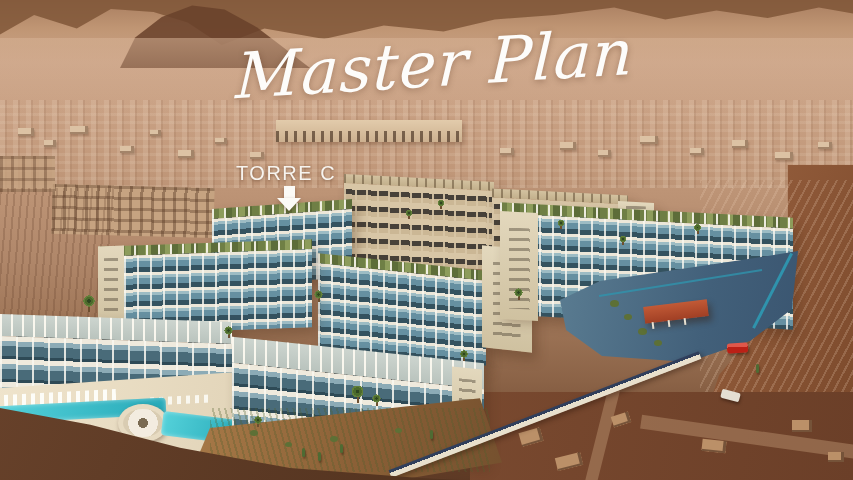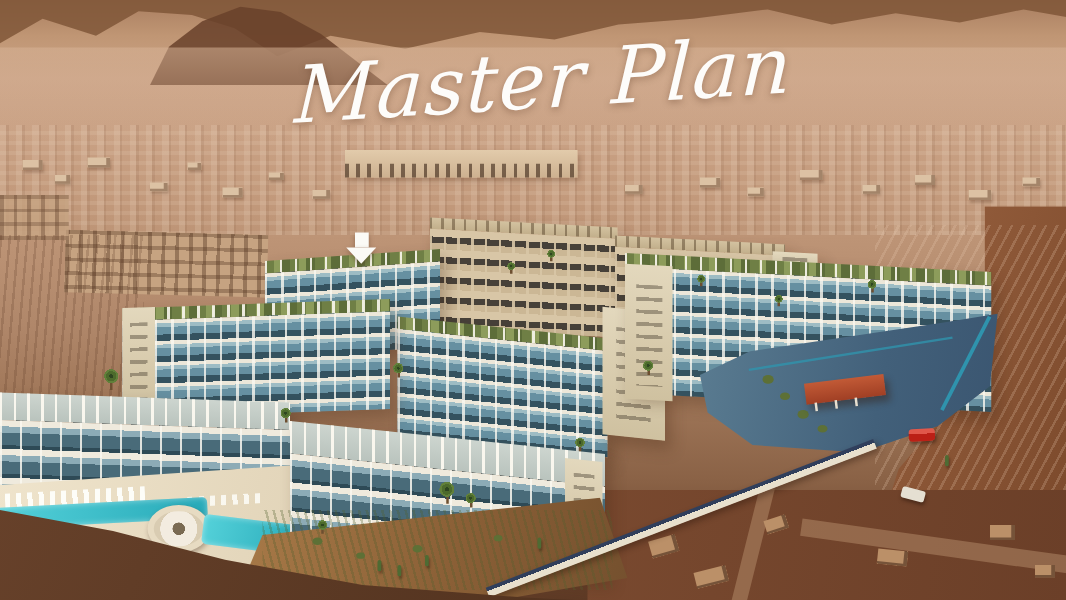--- a/index.html
+++ b/index.html
@@ -244,16 +244,17 @@
   <div class="palm" style="left:618px;top:234px;width:10px;height:10px"></div>
   <div class="palm" style="left:692px;top:222px;width:11px;height:11px"></div>
   <div class="palm" style="left:348px;top:382px;width:19px;height:19px"></div>
   <div class="palm" style="left:370px;top:392px;width:13px;height:13px"></div>
   <div class="palm" style="left:252px;top:414px;width:12px;height:12px"></div>
   <div class="palm" style="left:458px;top:348px;width:12px;height:12px"></div>
 
   <div class="abs dirt-dark" style="inset:0;clip-path:polygon(0 85%,10.6% 88.5%,21.1% 93.3%,34% 97.5%,49.2% 99.6%,53.9% 100%,0 100%)"></div>
 
   <div class="abs title">Master Plan</div>
+  <div class="abs tower-label">TORRE C</div>
   <div class="abs arrow-shaft"></div>
   <div class="abs arrow-head"></div>
 
 </div>
 
 </body></html>

